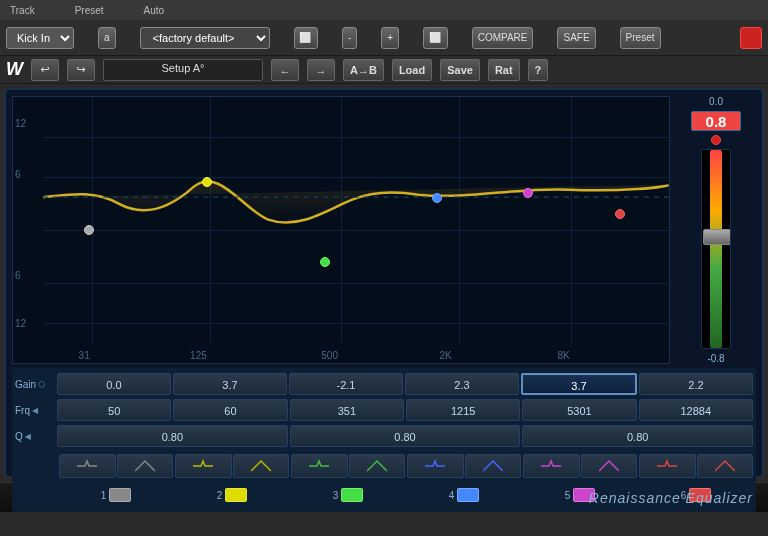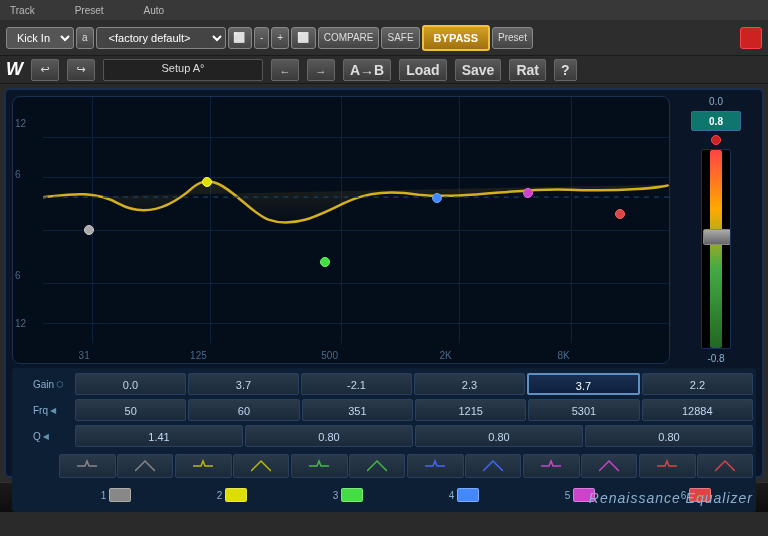--- a/index.html
+++ b/index.html
@@ -11,21 +11,21 @@
       overflow: hidden;
     }
 
     
     .plugin-header1 {
       background: #2d2d2d;
       height: 36px;
       display: flex;
       align-items: center;
       padding: 0 6px;
-      gap: 2px;
+      gap: 24px;
       border-bottom: 1px solid #1a1a1a;
     }
     .track-select {
       background: #555;
       border: 1px solid #888;
       color: #fff;
       font-size: 11px;
       padding: 2px 6px;
       border-radius: 3px;
       height: 22px;
@@ -105,21 +105,21 @@
       padding: 2px 10px;
       border-radius: 2px;
       height: 22px;
       min-width: 160px;
       text-align: center;
     }
     .ab-btn {
       background: linear-gradient(to bottom, #585858, #3a3a3a);
       border: 1px solid #666;
       color: #ddd;
-      font-size: 14px;
+      font-size: 11px;
       font-weight: bold;
       padding: 2px 6px;
       border-radius: 2px;
       height: 22px;
       cursor: pointer;
       text-align: center;
     }
 
     
     .plugin-body {
@@ -137,21 +137,21 @@
     
     .eq-display-row {
       display: flex;
       gap: 6px;
       flex: 1;
     }
     .eq-graph {
       flex: 1;
       background: #040d1a;
       border: 1px solid #1a3050;
-      border-radius: 8px;
+      border-radius: 0;
       position: relative;
       overflow: hidden;
     }
 
     
     .grid-h {
       position: absolute;
       left: 30px;
       right: 0;
       height: 1px;
@@ -199,24 +199,24 @@
       display: flex;
       flex-direction: column;
       align-items: center;
       gap: 4px;
     }
     .meter-label-top {
       color: #8ab0d0;
       font-size: 10px;
     }
     .meter-value-display {
-      background: #0f766e;
+      background: #ef4444;
       border: 1px solid #3a6a9a;
       color: #fff;
-      font-size: 10px;
+      font-size: 15px;
       font-weight: bold;
       text-align: center;
       width: 50px;
       height: 20px;
       line-height: 20px;
       border-radius: 2px;
     }
     .meter-container {
       position: relative;
       width: 30px;
@@ -268,21 +268,20 @@
       height: 26px;
       gap: 2px;
     }
     .param-label {
       color: #8ab0d0;
       font-size: 10px;
       width: 40px;
       display: flex;
       align-items: center;
       gap: 2px;
-      margin-left: 18px;
     }
     .param-arrows {
       color: #6090b0;
       font-size: 8px;
     }
     .param-cell {
       background: linear-gradient(to bottom, #2a3a4a, #1a2a3a);
       border: 1px solid #2a4060;
       color: #c0d8f0;
       font-size: 11px;
@@ -399,21 +398,20 @@
   <button class="small-btn">a</button>
   <select class="preset-select">
     <option>&lt;factory default&gt;</option>
   </select>
   <button class="small-btn">⬜</button>
   <button class="small-btn">-</button>
   <button class="small-btn">+</button>
   <button class="small-btn">⬜</button>
   <button class="small-btn">COMPARE</button>
   <button class="small-btn">SAFE</button>
-  <button class="bypass-btn">BYPASS</button>
   <button class="small-btn">Preset</button>
   <div class="red-square"></div>
 </div>
 
 <div class="plugin-header2">
   <span class="waves-logo">W</span>
   <button class="icon-btn">↩</button>
   <button class="icon-btn">↪</button>
   <div class="preset-name-display">Setup A°</div>
   <button class="icon-btn">←</button>
@@ -518,21 +516,20 @@
       <div class="param-cell">1215</div>
       <div class="param-cell">5301</div>
       <div class="param-cell">12884</div>
     </div>
 
     <div class="param-row">
       <div class="param-label">
         <span>Q</span>
         <span class="param-arrows">◀</span>
       </div>
-      <div class="param-cell">1.41</div>
       <div class="param-cell">0.80</div>
       <div class="param-cell">0.80</div>
       <div class="param-cell">0.80</div>
     </div>
 
     <div class="band-shapes-row">
       <div style="width:42px"></div>
 
       <div class="shape-btn-group">
         <div class="shape-btn">

